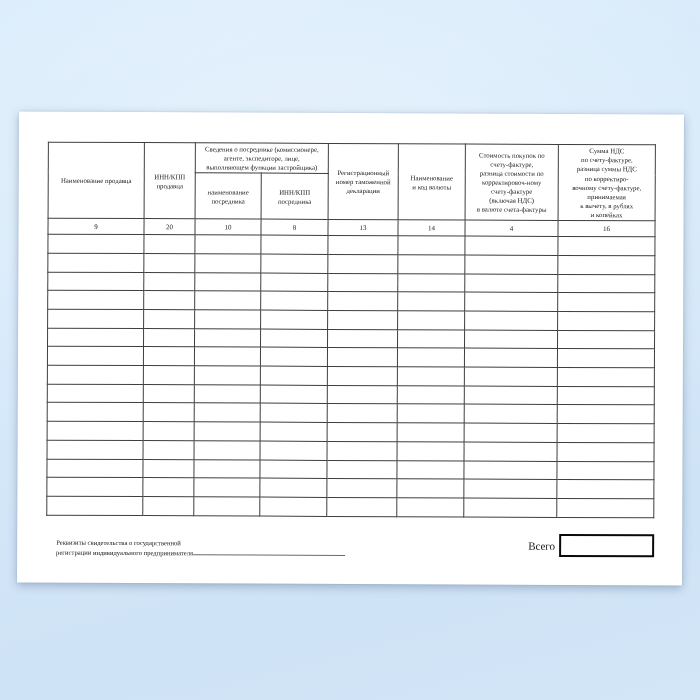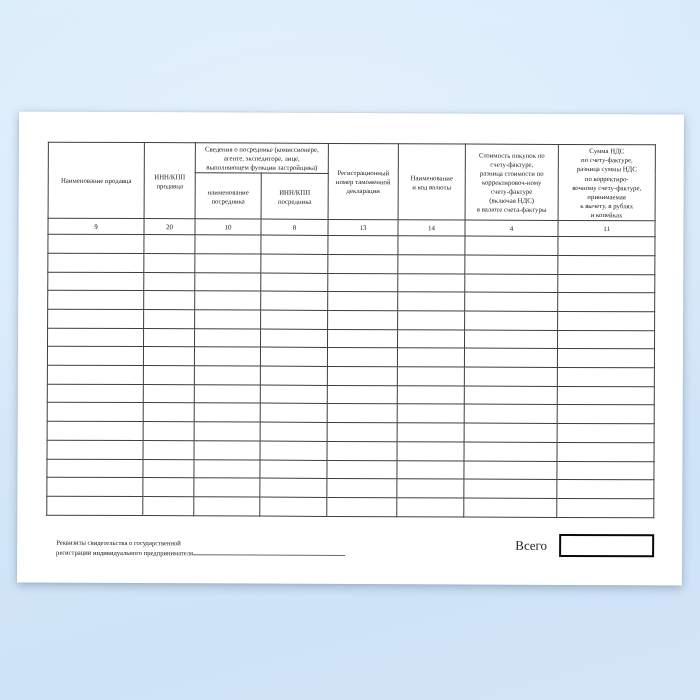--- a/index.html
+++ b/index.html
@@ -59,23 +59,23 @@
 
   .total-row {
     position: absolute;
     left: 29px; top: 420px;
     width: 608px; height: 23px;
     display: flex;
     justify-content: flex-end;
     align-items: center;
   }
   .total-label {
-    font-size: 13px;
+    font-size: 11px;
     color: #1b1b1b;
-    margin-right: 12px;
+    margin-right: 4px;
     padding-left: 8px;
   }
   .total-box {
     width: 95px; height: 23px;
     box-sizing: border-box;
     border: 2px solid #0a0a0a;
     background: #fff;
     font-size: 7.5px;
     text-align: center;
     line-height: 19px;
@@ -150,21 +150,21 @@
 посредника</td>
         </tr>
         <tr class="nums" id="nums-row">
             <td>9</td>
             <td>20</td>
             <td>10</td>
             <td>8</td>
             <td>13</td>
             <td>14</td>
             <td>4</td>
-            <td>11</td>
+            <td>16</td>
           </tr>
       <tr class="data-row">
             <td></td>
             <td></td>
             <td></td>
             <td></td>
             <td></td>
             <td></td>
             <td></td>
             <td></td>

